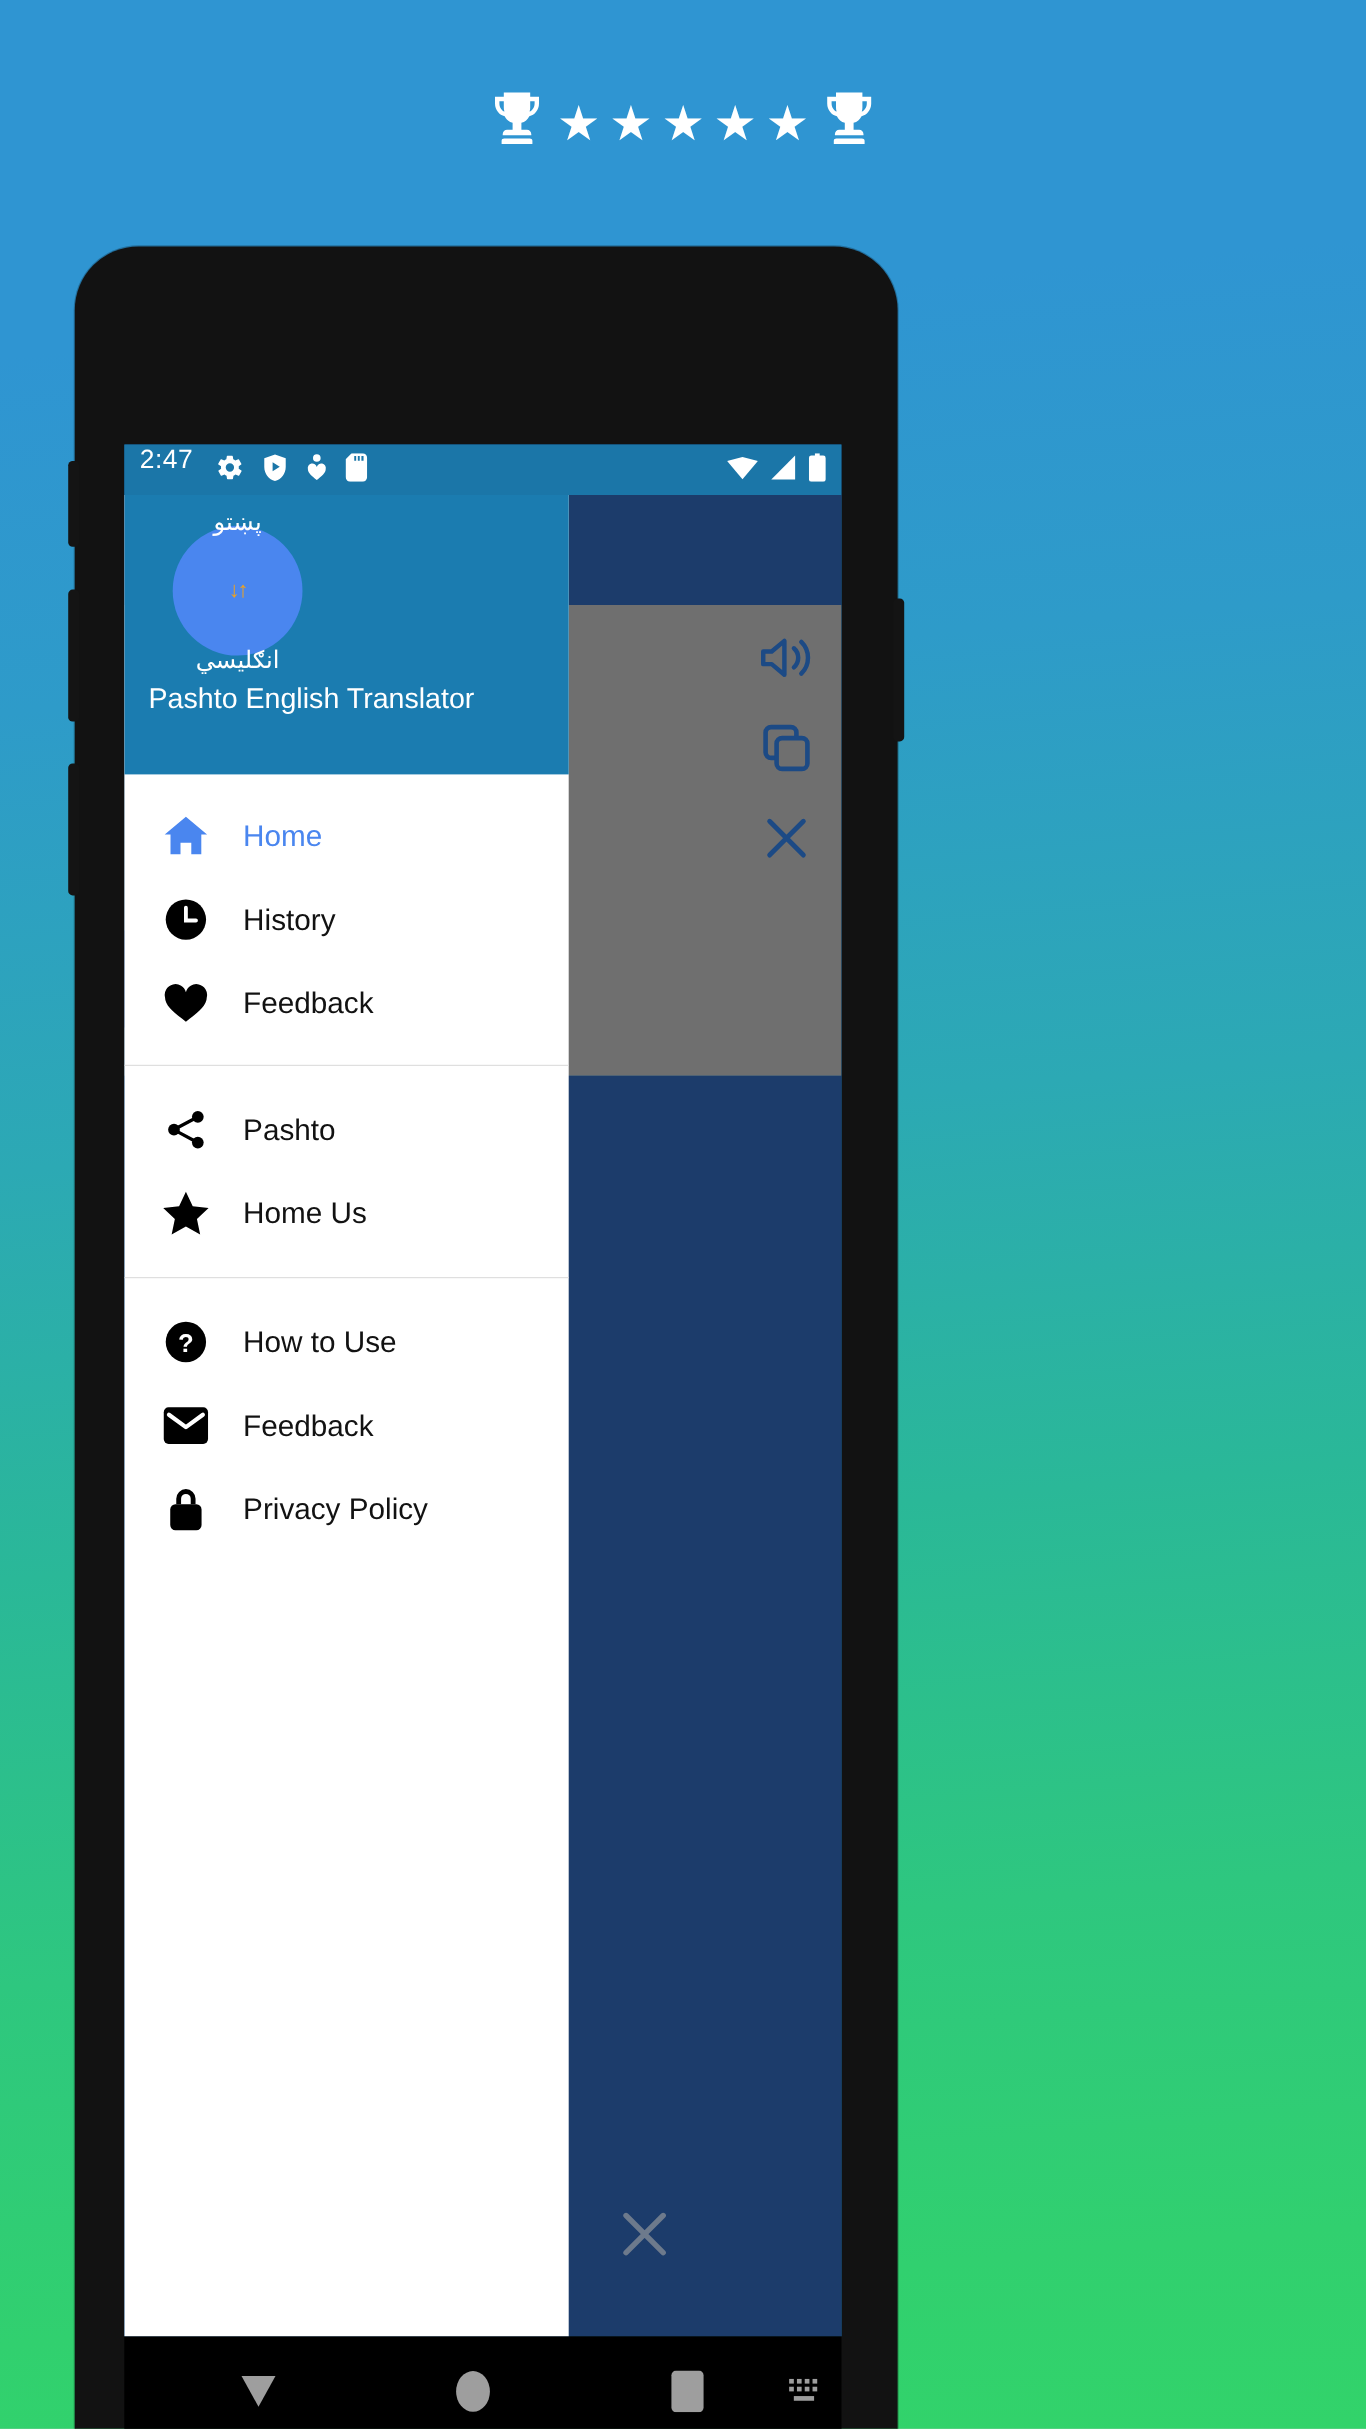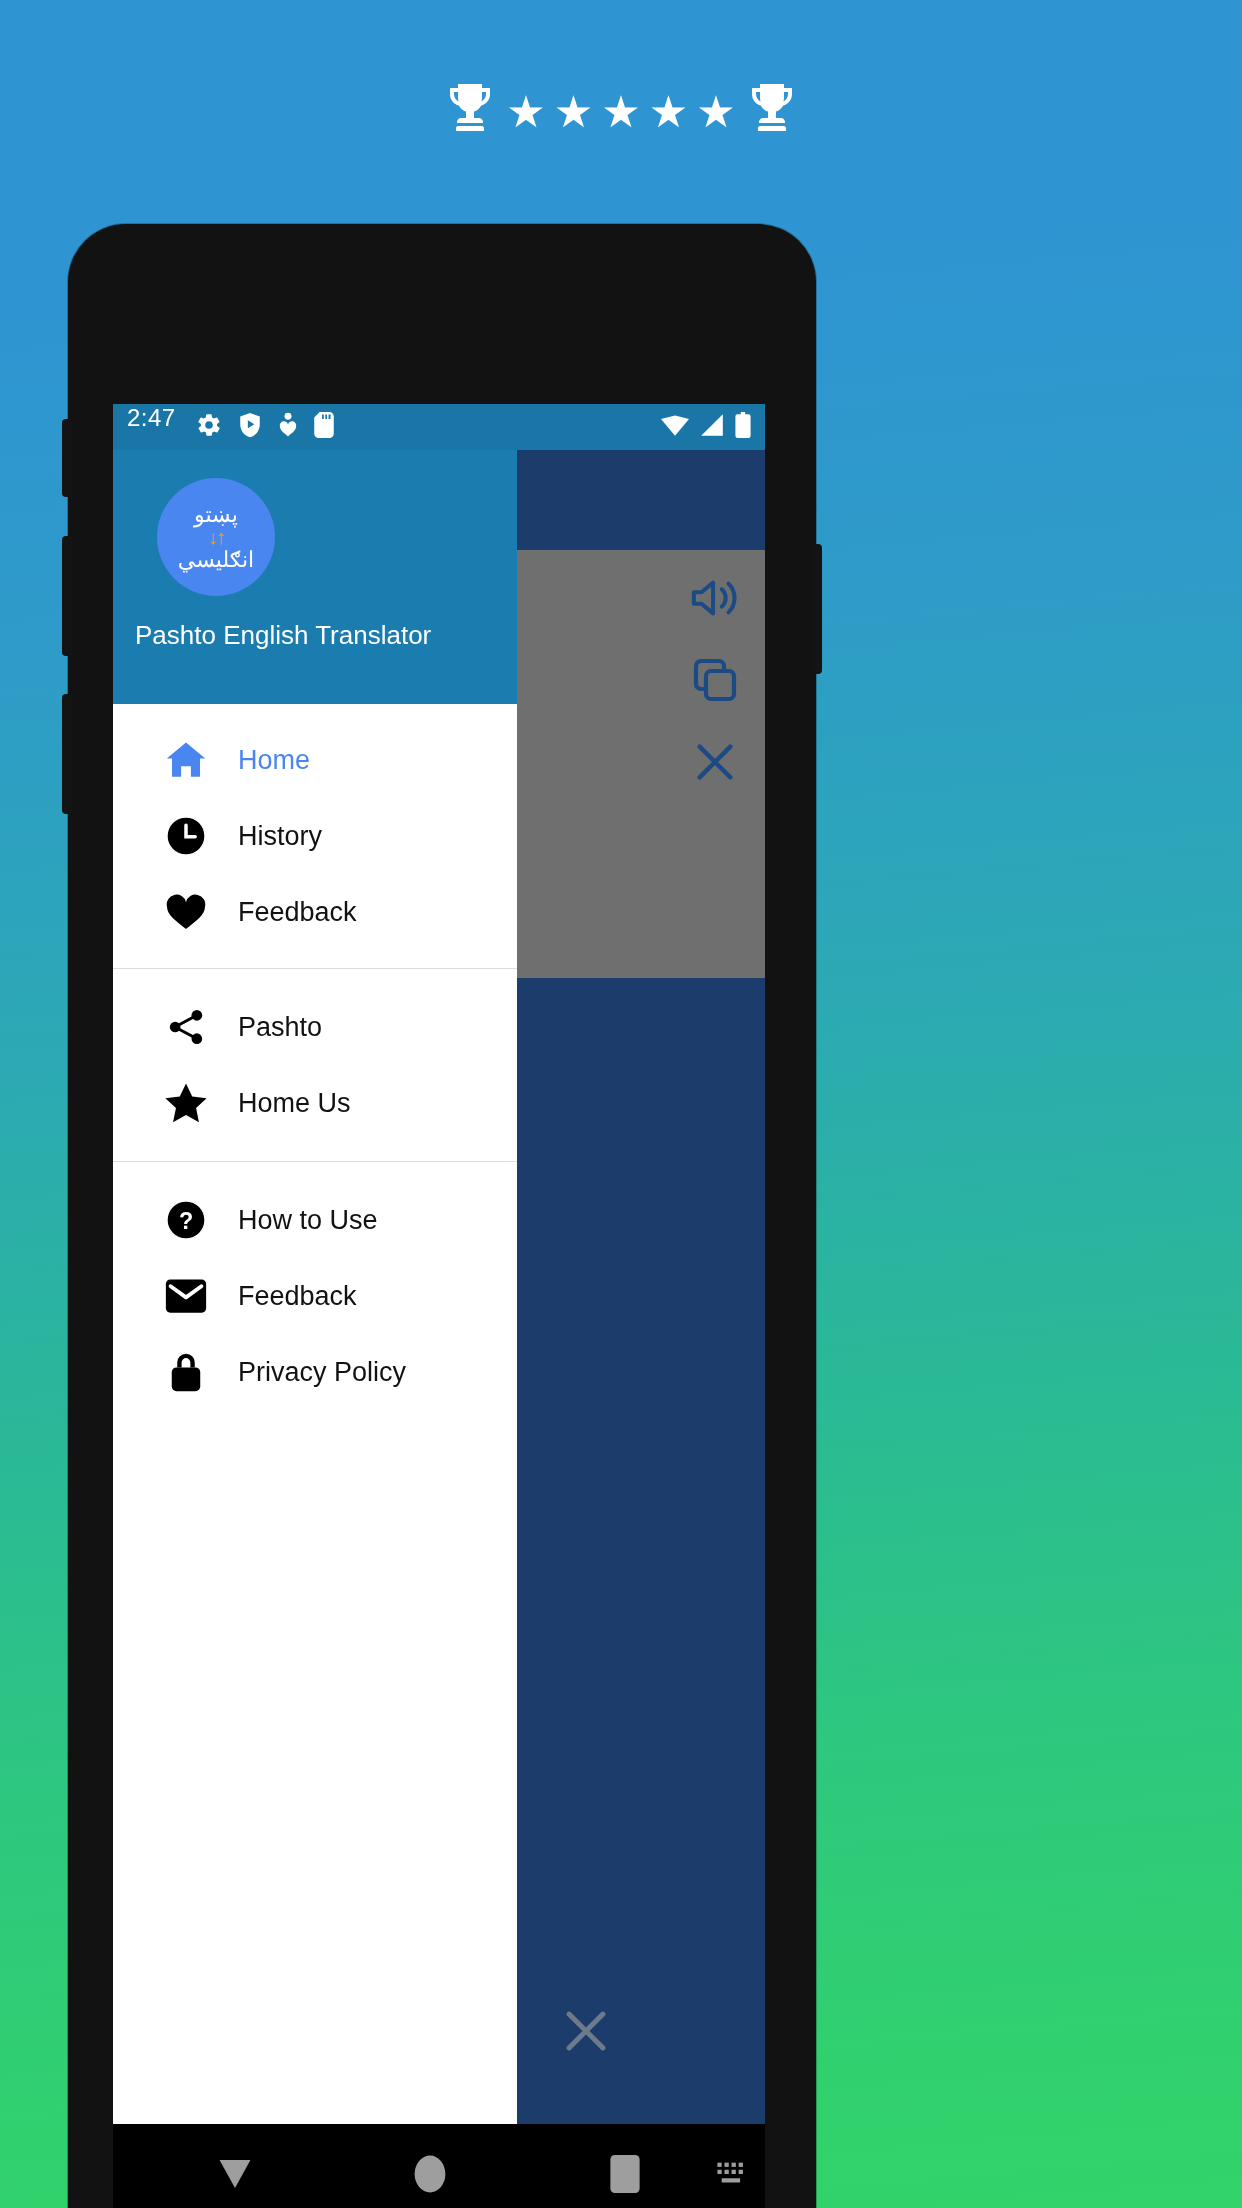--- a/index.html
+++ b/index.html
@@ -97,27 +97,28 @@
   }
   #drawer-header{
     height:254px; background:#1b7cb0; flex:0 0 auto;
     padding:20px 22px 0 22px;
   }
   #app-logo{
     width:118px; height:118px; border-radius:50%;
     background:#4a86ef; margin:8px 0 0 22px;
     display:flex; flex-direction:column; align-items:center; justify-content:center;
     color:#ffffff;
+    gap:40px;
   }
   #app-logo .l1{ font-size:22px; line-height:1.05; }
   #app-logo .l2{ font-size:20px; color:#f0a21c; line-height:1; margin:1px 0; letter-spacing:-2px;}
   #app-logo .l3{ font-size:22px; line-height:1.05; }
   #app-name{ color:#ffffff; font-size:26px; margin-top:24px; }
 
-  .menu-group{ padding:17px;text-align:right; }
+  .menu-group{ padding:0;text-align:right; }
   .menu-group + .menu-group{ border-top:1px solid #dcdcdc; }
   .menu-item{
     height:76px; display:flex; align-items:center; padding-left:34px; gap:30px;
   }
   .menu-item .mi-icon{ width:44px; height:44px; display:flex; align-items:center; justify-content:center; }
   .menu-item .mi-icon svg{ display:block; }
   .menu-item .mi-label{ font-size:27px; color:#121212; }
   .menu-item.active .mi-label{ color:#4a86ef; }
   .g1{ padding-top:18px; padding-bottom:18px; }
   .g2{ padding-top:20px; padding-bottom:20px; }

